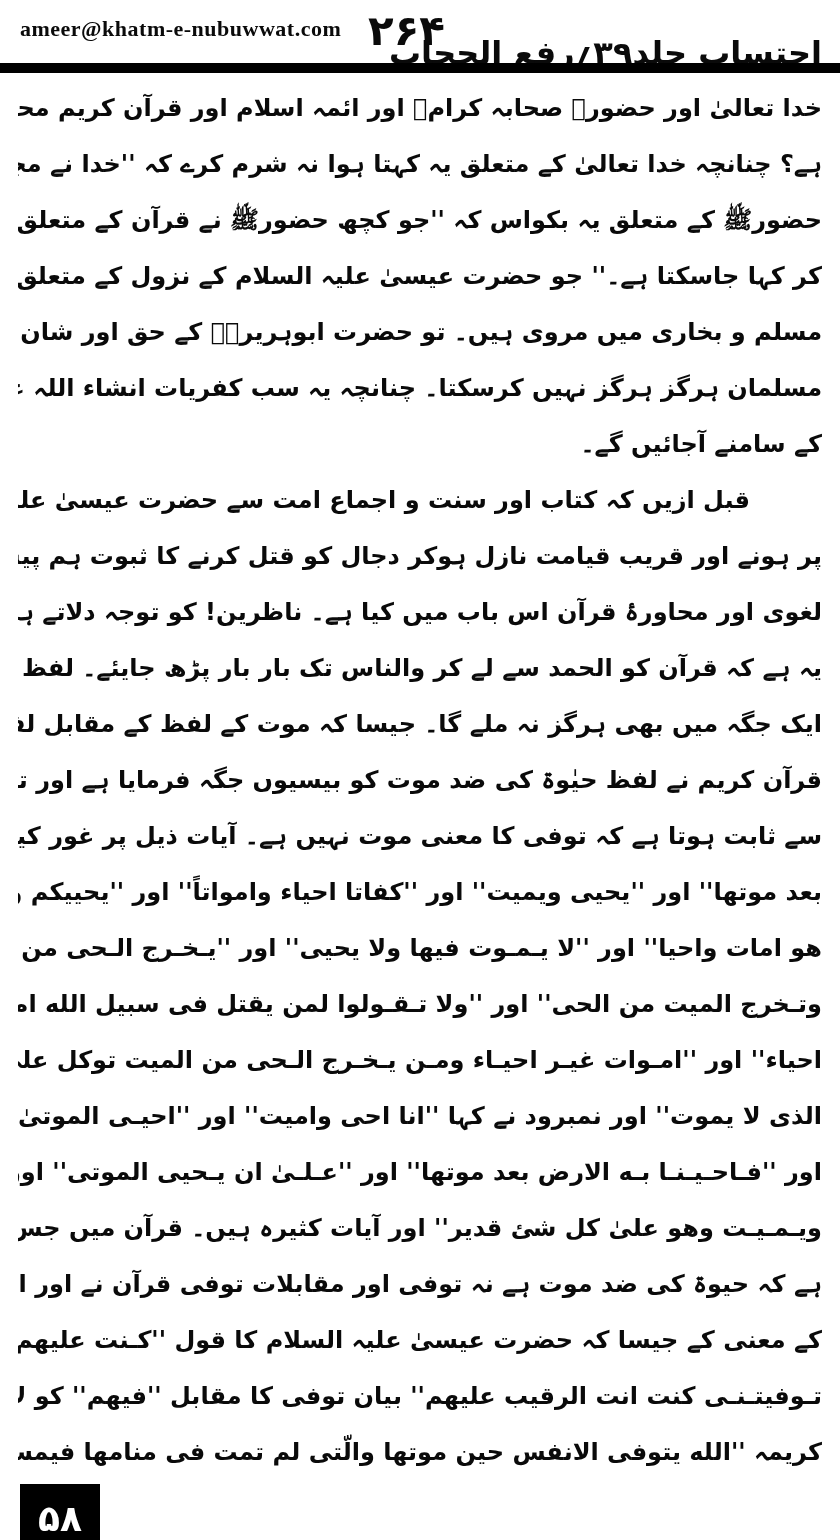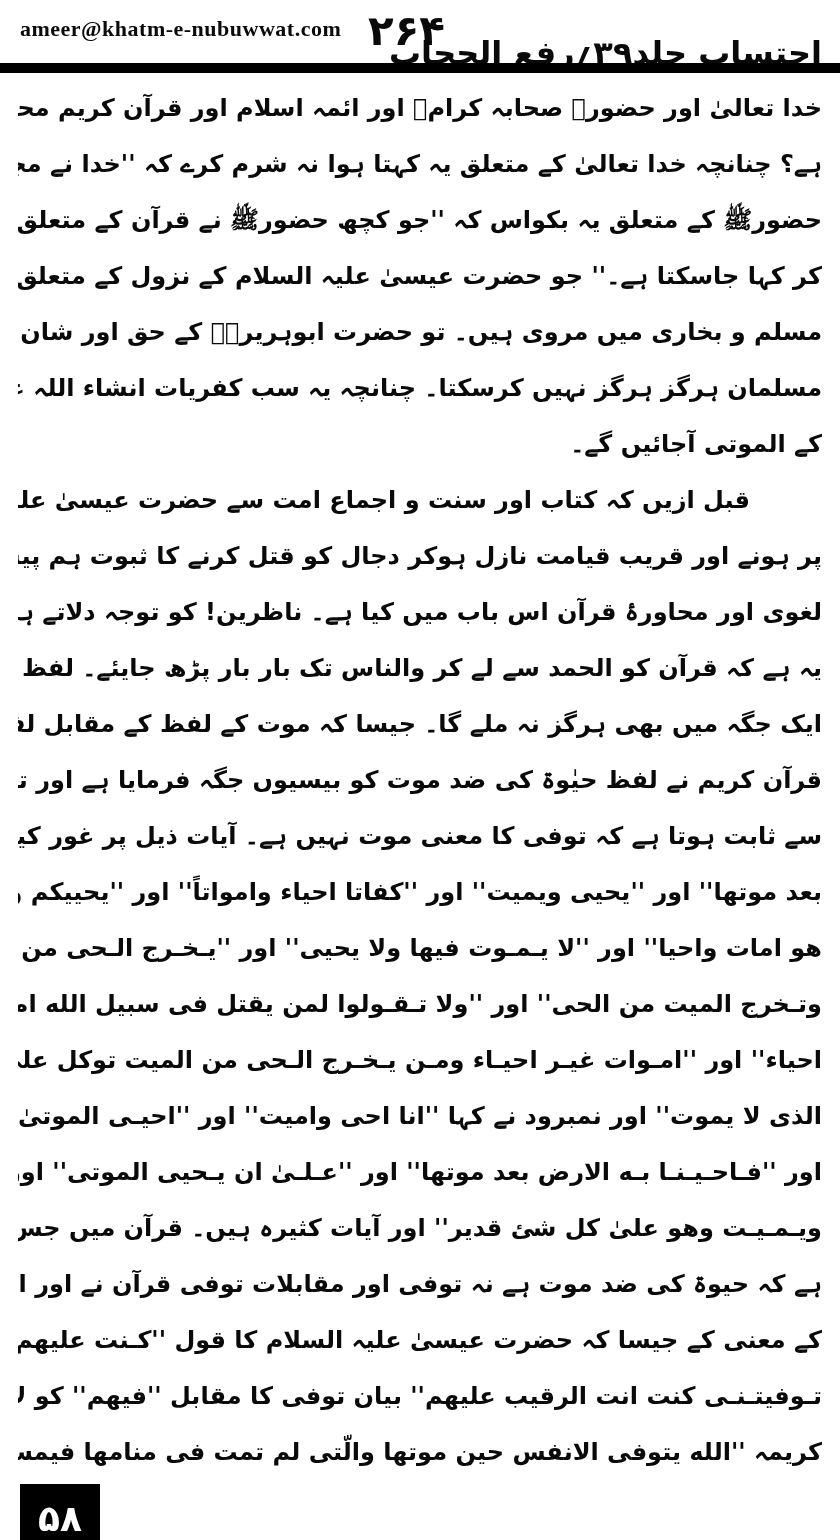--- a/index.html
+++ b/index.html
@@ -88,21 +88,21 @@
 
   <div class="hdr-rule"></div>
 
   <div class="body-text" dir="rtl">
       <div class="line">خدا تعالیٰ اور حضورﷺ صحابہ کرامؓ اور ائمہ اسلام اور قرآن کریم محفوظ نہ رہے ہوں وہ مسیح ہوسکتا</div>
       <div class="line">ہے؟ چنانچہ خدا تعالیٰ کے متعلق یہ کہتا ہوا نہ شرم کرے کہ ''خدا نے مجھ پر رجولیت کا اظہار فرمایا'' اور</div>
       <div class="line">حضورﷺ کے متعلق یہ بکواس کہ ''جو کچھ حضورﷺ نے قرآن کے متعلق فرمایا ہے۔ اس سے بڑھ</div>
       <div class="line">کر کہا جاسکتا ہے۔'' جو حضرت عیسیٰ علیہ السلام کے نزول کے متعلق حضرت ابوہریرہؓ سے حدیثیں</div>
       <div class="line">مسلم و بخاری میں مروی ہیں۔ تو حضرت ابوہریرہؓ کے حق اور شان میں وہ گستاخی ہے کہ کوئی</div>
       <div class="line">مسلمان ہرگز ہرگز نہیں کرسکتا۔ چنانچہ یہ سب کفریات انشاء اللہ عنقریب اپنے محل پر ناظرین</div>
-      <div class="line end">کے الموتی آجائیں گے۔</div>
+      <div class="line end">کے سامنے آجائیں گے۔</div>
       <div class="line indent">قبل ازیں کہ کتاب اور سنت و اجماع امت سے حضرت عیسیٰ علیہ السلام کو زندہ آسمان</div>
       <div class="line">پر ہونے اور قریب قیامت نازل ہوکر دجال کو قتل کرنے کا ثبوت ہم پیش کریں۔ لفظ توفی کا معنی</div>
       <div class="line">لغوی اور محاورۂ قرآن اس باب میں کیا ہے۔ ناظرین! کو توجہ دلاتے ہیں۔ سب سے اوّل قابل غور</div>
       <div class="line">یہ ہے کہ قرآن کو الحمد سے لے کر والناس تک بار بار پڑھ جایئے۔ لفظ توفی اور حیوۃ میں تقابل کسی</div>
       <div class="line">ایک جگہ میں بھی ہرگز نہ ملے گا۔ جیسا کہ موت کے لفظ کے مقابل لفظ حیٰوۃ قرآن میں آیا ہے۔</div>
       <div class="line">قرآن کریم نے لفظ حیٰوۃ کی ضد موت کو بیسیوں جگہ فرمایا ہے اور توفی کو ایک جگہ بھی نہیں کہا۔ جس</div>
       <div class="line">سے ثابت ہوتا ہے کہ توفی کا معنی موت نہیں ہے۔ آیات ذیل پر غور کیجئے۔ ''یــحیــی الارض</div>
       <div class="line">بعد موتها'' اور ''یحیی ویمیت'' اور ''کفاتا احیاء وامواتاً'' اور ''یحییکم ویمیتکم</div>
       <div class="line">هو امات واحیا'' اور ''لا یـمـوت فیها ولا یحیی'' اور ''یـخـرج الـحی من المیت</div>
       <div class="line">وتـخرج المیت من الحی'' اور ''ولا تـقـولوا لمن یقتل فی سبیل الله اموات بل</div>

